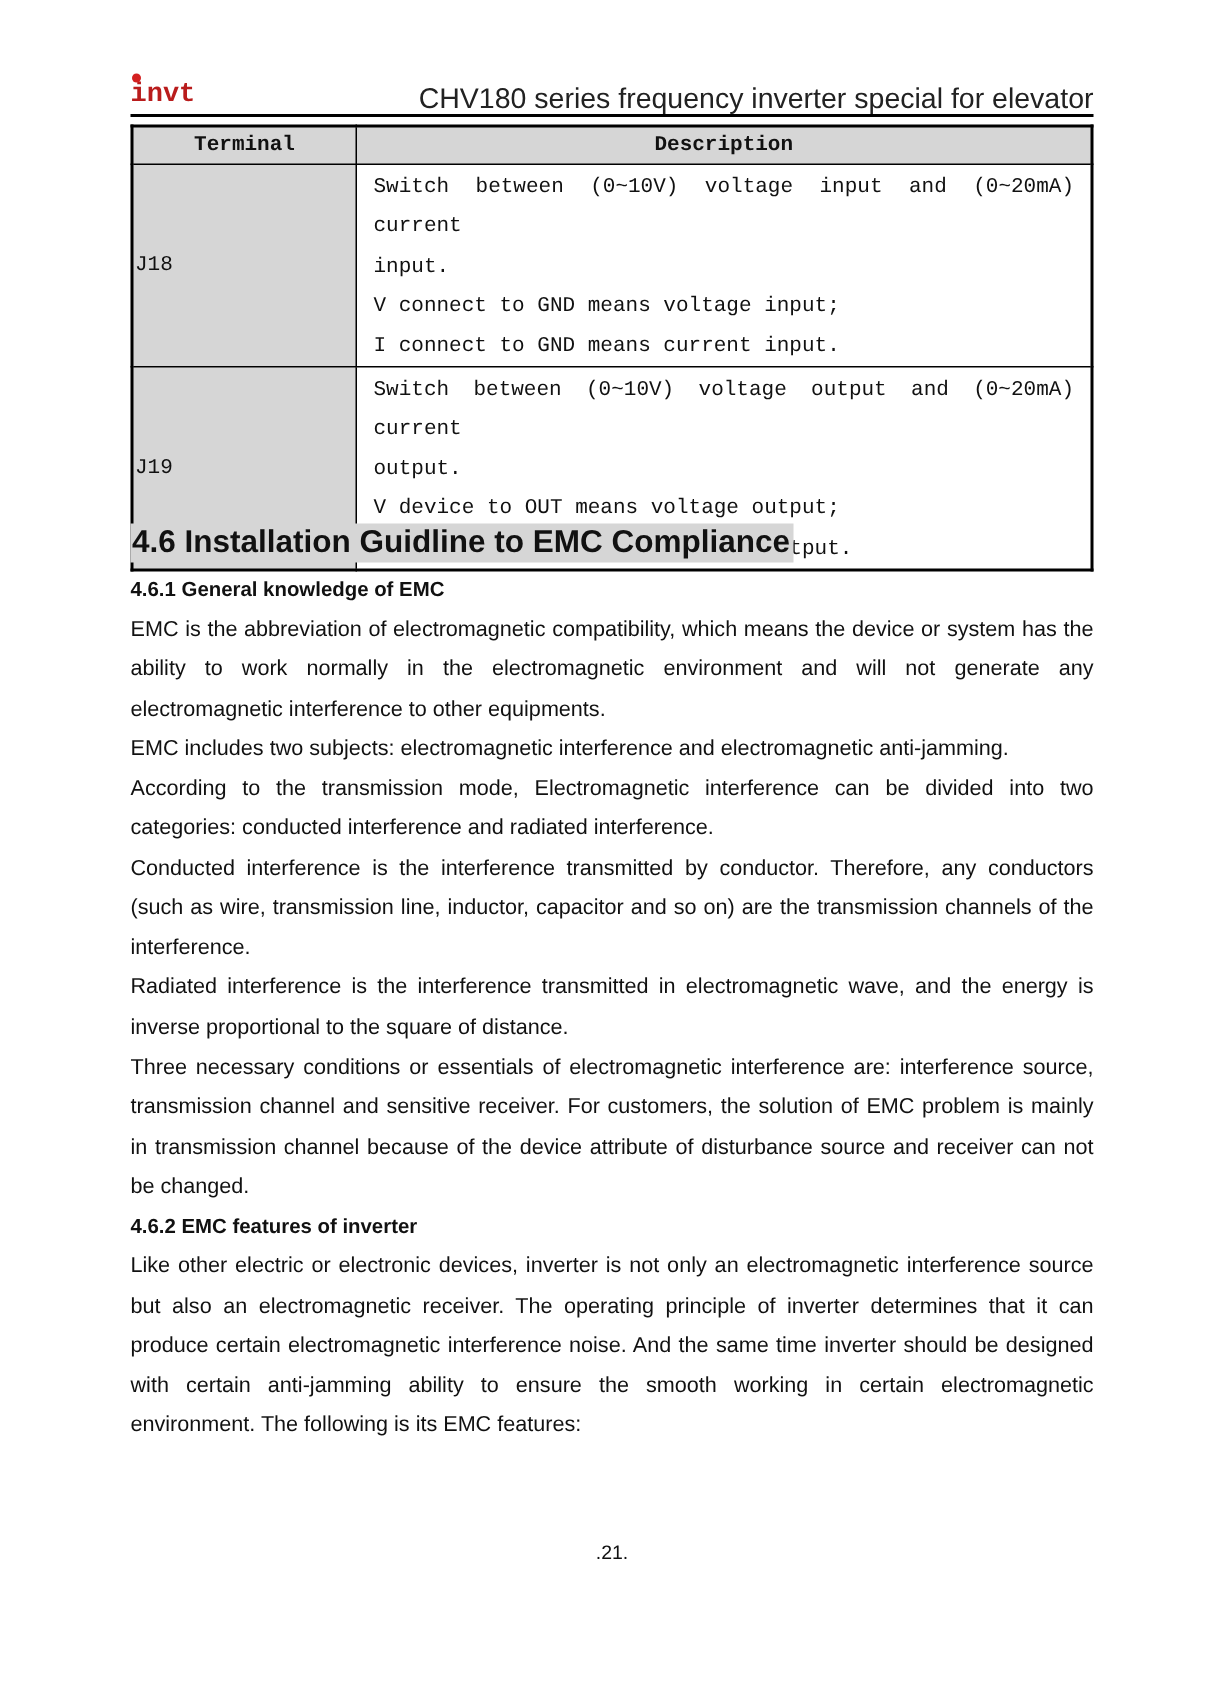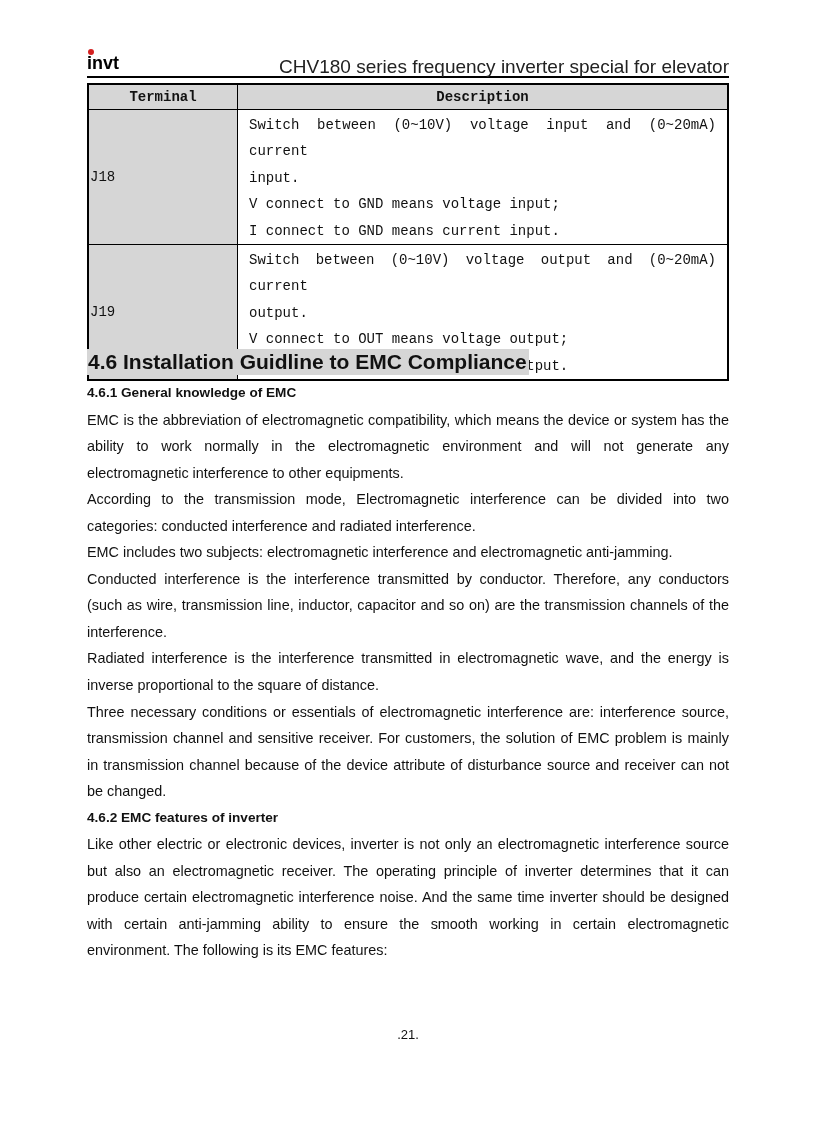--- a/index.html
+++ b/index.html
@@ -1,21 +1,21 @@
 <!DOCTYPE html>
 <html><head>
   <meta charset="utf-8">
   <style>
     html, body { margin: 0; padding: 0; background: #ffffff; }
     body { width: 816px; height: 1123px; position: relative; overflow: hidden;
            font-family: "Liberation Sans", sans-serif; color: #111; }
     .header { position: absolute; left: 87px; top: 52px; width: 642px; height: 24px;
               border-bottom: 2px solid #000; }
-    .logo { position: absolute; left: 0; top: 0; font-family: Liberation Sans, sans-serif;
-            font-weight: bold; font-size: 18px; color: #000000; letter-spacing: 0px; line-height: 22px; }
+    .logo { position: absolute; left: 0; top: 0; font-family: Liberation Mono, monospace;
+            font-weight: bold; font-size: 18px; color: #b91c1c; letter-spacing: 0px; line-height: 22px; }
     .logo .dot { position: absolute; left: 1px; top: -3px; width: 6px; height: 6px; background: #d42020;
                  border-radius: 50%; }
     .header-title { position: absolute; right: 0; top: 4px; font-size: 19px; color: #222; }
 
     table.term { position: absolute; left: 87px; top: 83px; width: 642px; border-collapse: collapse;
                  border: 2px solid #000; font-size: 14px; font-family: Liberation Mono, monospace; }
     table.term th, table.term td { border: 1.5px solid #000; }
     table.term th { height: 24px; font-weight: bold; font-size: 14px; text-align: center;
                     background: #d6d6d6; padding: 0; }
     table.term td.term-cell { width: 146px; text-align: left; background: #d6d6d6; vertical-align: middle; }
@@ -57,34 +57,34 @@
         <div class="desc-line">input.</div>
         <div class="desc-line">V connect to GND means voltage input;</div>
         <div class="desc-line">I connect to GND means current input.</div>
       </td>
     </tr>
     <tr>
       <td class="term-cell">J19</td>
       <td class="desc-cell">
         <div class="desc-line justify">Switch between (0~10V) voltage output and (0~20mA) current</div>
         <div class="desc-line">output.</div>
-        <div class="desc-line">V connect to OUT means voltage output;</div>
+        <div class="desc-line">V device to OUT means voltage output;</div>
         <div class="desc-line">I connect to OUT means current output.</div>
       </td>
     </tr>
   </tbody>
 </table>
 
 <div class="section-title">4.6 Installation Guidline to EMC Compliance</div>
 
 <div class="content">
   <div class="subhead">4.6.1 General knowledge of EMC</div>
   <p class="para">EMC is the abbreviation of electromagnetic compatibility, which means the device or system has the ability to work normally in the electromagnetic environment and will not generate any electromagnetic interference to other equipments.</p>
+  <p class="para">EMC includes two subjects: electromagnetic interference and electromagnetic anti-jamming.</p>
   <p class="para">According to the transmission mode, Electromagnetic interference can be divided into two categories: conducted interference and radiated interference.</p>
-  <p class="para">EMC includes two subjects: electromagnetic interference and electromagnetic anti-jamming.</p>
   <p class="para">Conducted interference is the interference transmitted by conductor. Therefore, any conductors (such as wire, transmission line, inductor, capacitor and so on) are the transmission channels of the interference.</p>
   <p class="para">Radiated interference is the interference transmitted in electromagnetic wave, and the energy is inverse proportional to the square of distance.</p>
   <p class="para">Three necessary conditions or essentials of electromagnetic interference are: interference source, transmission channel and sensitive receiver. For customers, the solution of EMC problem is mainly in transmission channel because of the device attribute of disturbance source and receiver can not be changed.</p>
   <div class="subhead">4.6.2 EMC features of inverter</div>
   <p class="para">Like other electric or electronic devices, inverter is not only an electromagnetic interference source but also an electromagnetic receiver. The operating principle of inverter determines that it can produce certain electromagnetic interference noise. And the same time inverter should be designed with certain anti-jamming ability to ensure the smooth working in certain electromagnetic environment. The following is its EMC features:</p>
 </div>
 
 <div class="page-num">.21.</div>
 
 </body></html>

